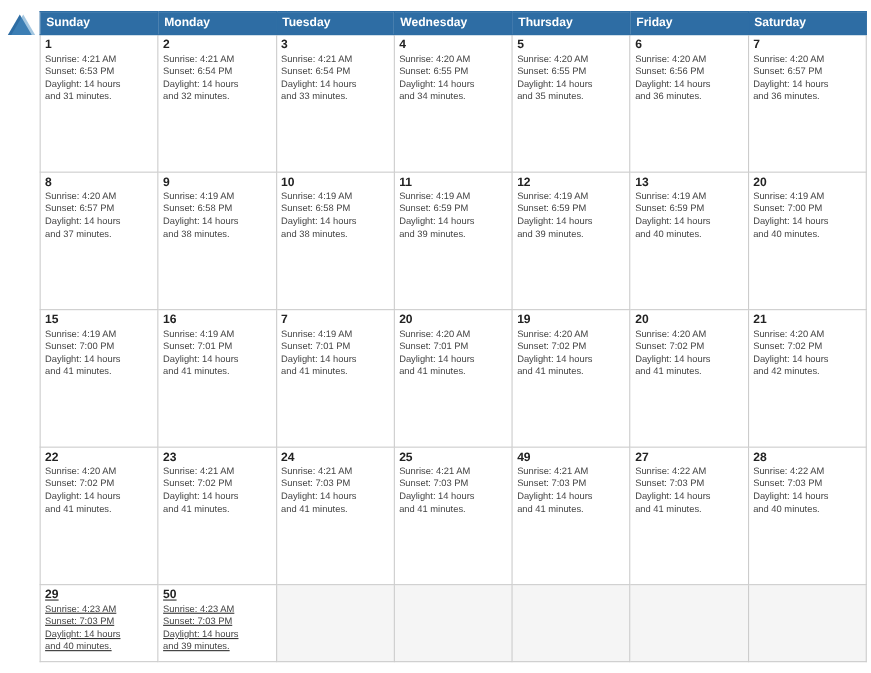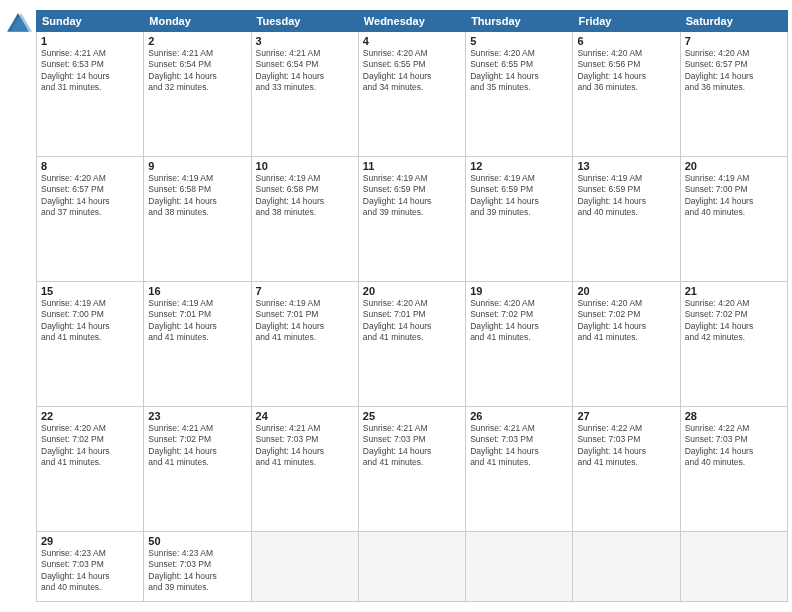--- a/index.html
+++ b/index.html
@@ -85,20 +85,21 @@
       display: block;
       margin-bottom: 1px;
     }
     .day-info {
       line-height: 1.35;
       font-size: 8.5px;
       color: #444;
     }
     .last-row td {
       height: 70px;
+      text-decoration: underline;
     }
   </style>
 </head>
 <body>
 
 <div class="page">
   <div class="header">
     <div class="logo">
       <svg class="logo-icon" viewBox="0 0 36 36">
         <polygon points="18,4 32,28 4,28" fill="#2e6da4"></polygon>
@@ -304,21 +305,21 @@
 and 41 minutes.</div>
           </td>
           <td>
             <span class="day-num">25</span>
             <div class="day-info" style="white-space: pre-line;">Sunrise: 4:21 AM
 Sunset: 7:03 PM
 Daylight: 14 hours
 and 41 minutes.</div>
           </td>
           <td>
-            <span class="day-num">26</span>
+            <span class="day-num">49</span>
             <div class="day-info" style="white-space: pre-line;">Sunrise: 4:21 AM
 Sunset: 7:03 PM
 Daylight: 14 hours
 and 41 minutes.</div>
           </td>
           <td>
             <span class="day-num">27</span>
             <div class="day-info" style="white-space: pre-line;">Sunrise: 4:22 AM
 Sunset: 7:03 PM
 Daylight: 14 hours

